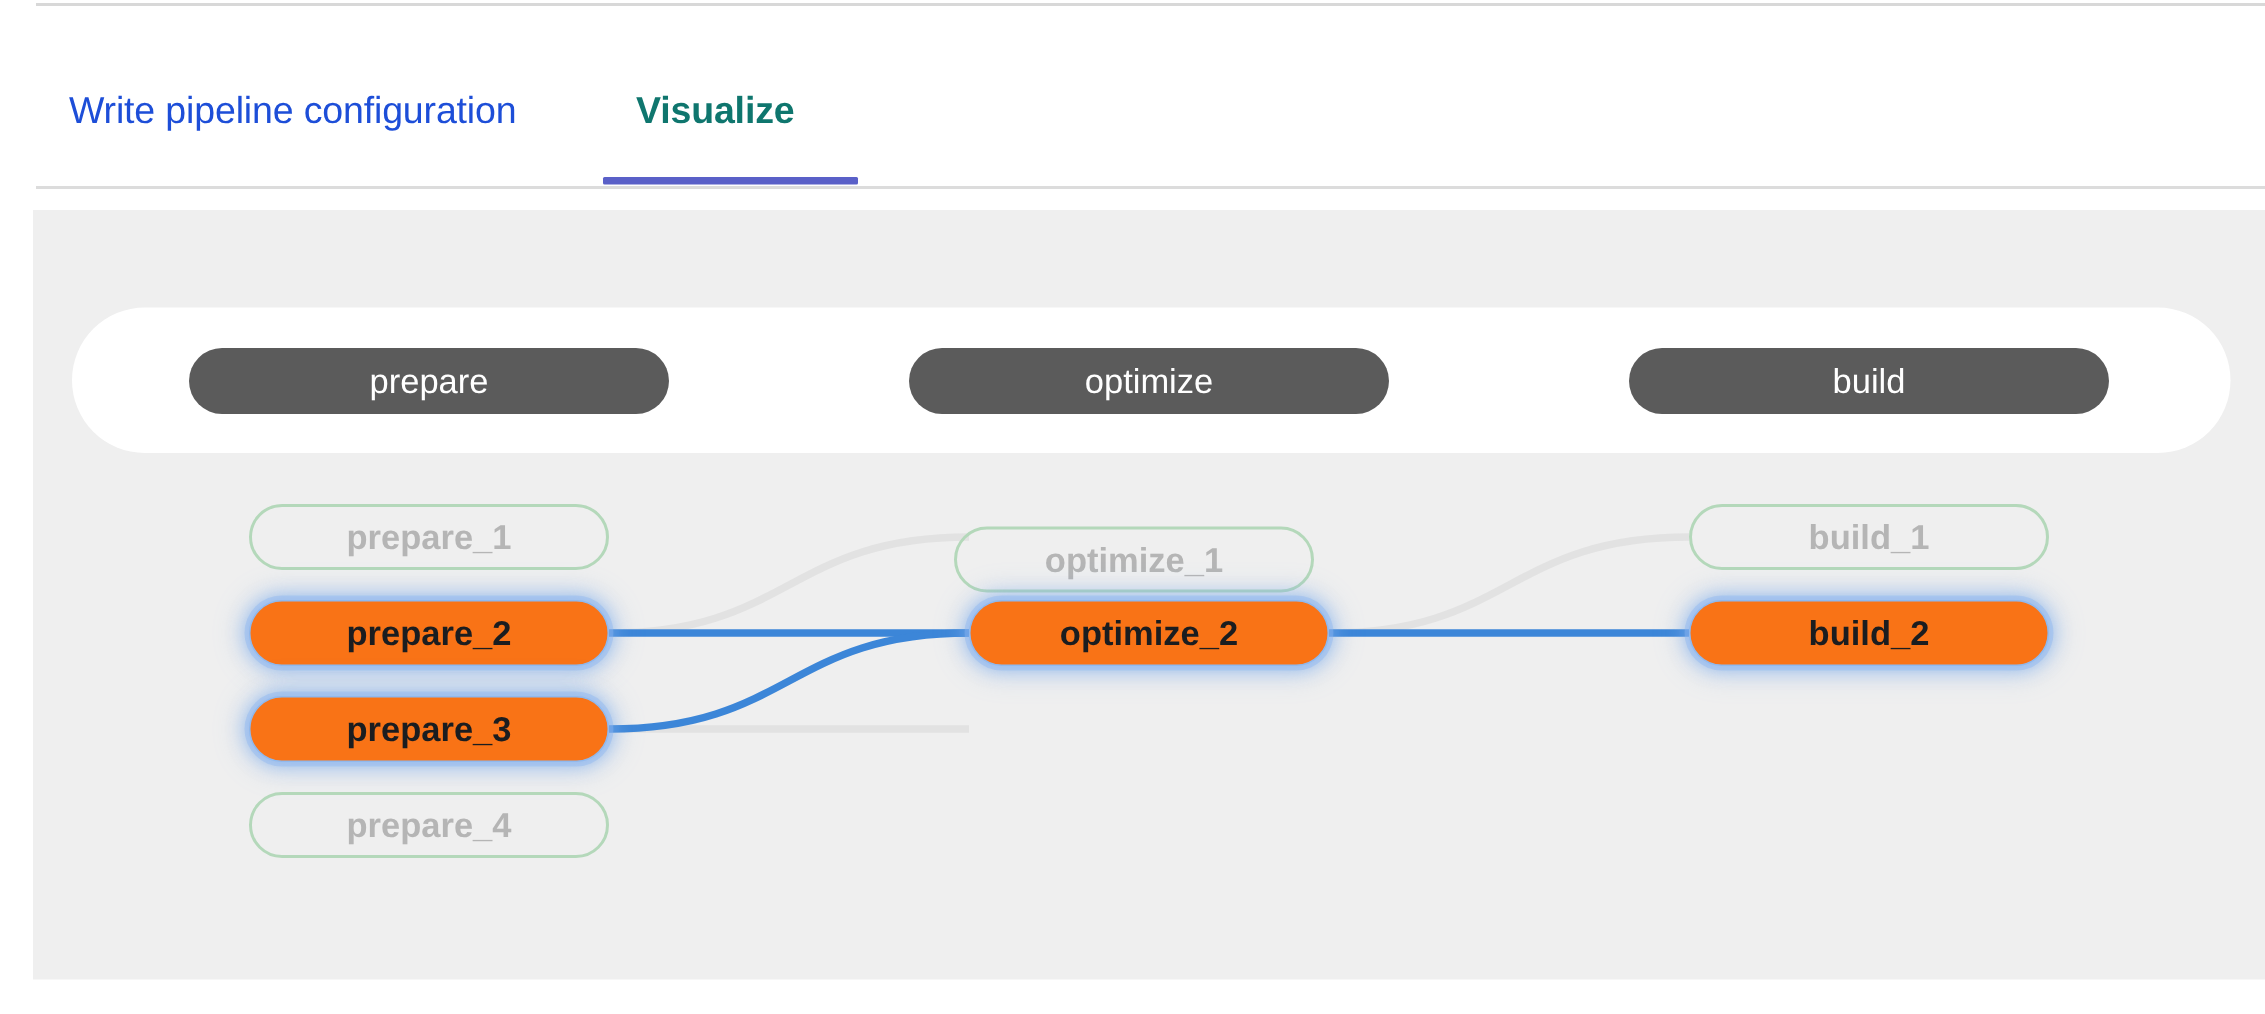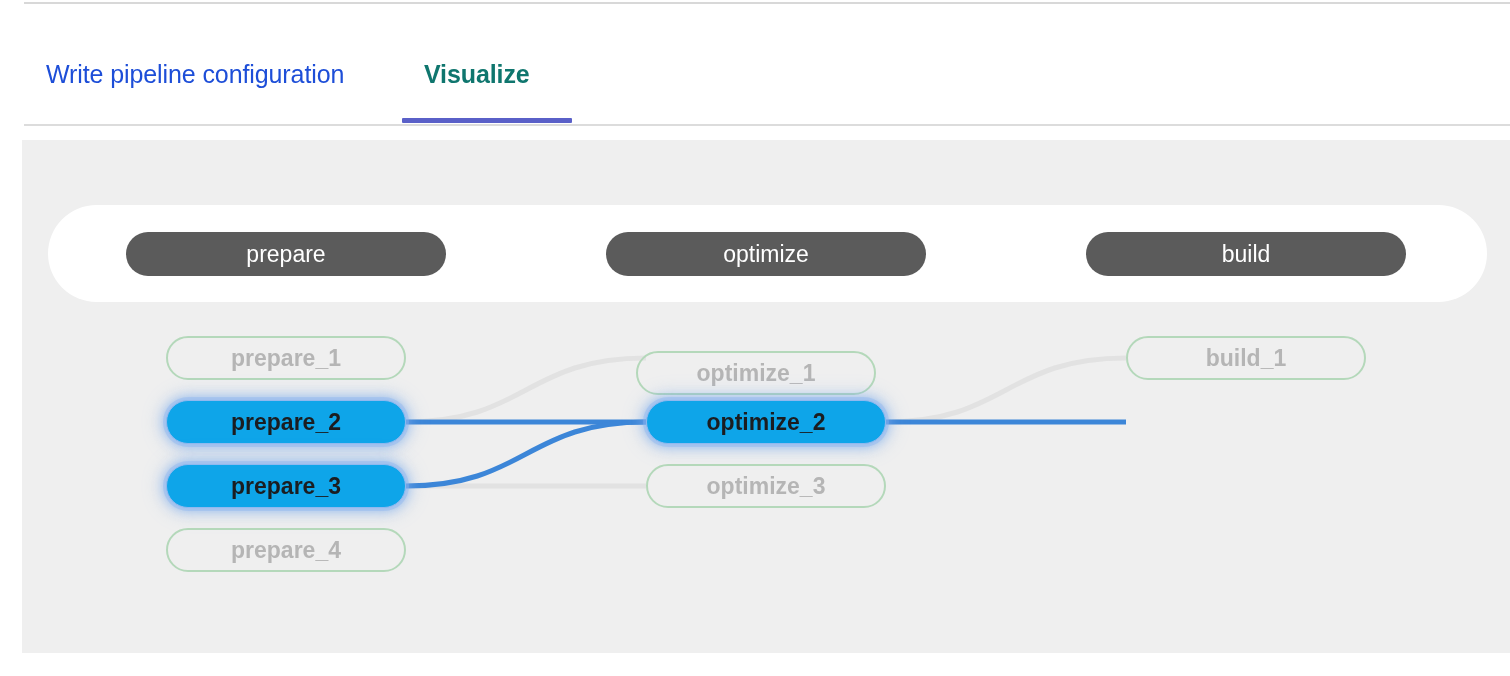--- a/index.html
+++ b/index.html
@@ -155,21 +155,21 @@
     white-space: nowrap;
   }
   .node.dim {
     background: transparent;
     border: 2px solid #b4d8ba;
   }
   .node.dim .node-label {
     color: #b5b5b5;
   }
   .node.active {
-    background: #0ea5e9;
+    background: #f97316;
     border: 1.5px solid #8fb9ef;
     box-shadow: 0 0 0 3px rgba(140,182,240,0.42),
                 0 0 10px 4px rgba(120,170,235,0.50),
                 0 0 18px 7px rgba(130,175,238,0.28);
   }
   .node.active .node-label {
     color: #1b1d20;
   }
 </style>
 </head>
@@ -229,22 +229,22 @@
     <div class="node dim" id="node-prepare_4" style="left: 144px; top: 388px; width: 240px; text-align: right;">
       <span class="node-label">prepare_4</span>
     </div>
 
     <div class="node dim" id="node-optimize_1" style="left: 614px; top: 196px; width: 240px; margin-top: 15px;">
       <span class="node-label">optimize_1</span>
     </div>
     <div class="node active" id="node-optimize_2" style="left: 624px; top: 260px; width: 240px;">
       <span class="node-label">optimize_2</span>
     </div>
-    <div class="node dim" id="node-optimize_3" style="left: 624px; top: 324px; width: 240px;">
-      <span class="node-label">optimize_3</span>
-    </div>
 
     <div class="node dim" id="node-build_1" style="left: 1104px; top: 196px; width: 240px;">
       <span class="node-label">build_1</span>
     </div>
+    <div class="node active" id="node-build_2" style="left: 1104px; top: 260px; width: 240px;">
+      <span class="node-label">build_2</span>
+    </div>
 
   </div>
 </div>
 
 </body></html>

